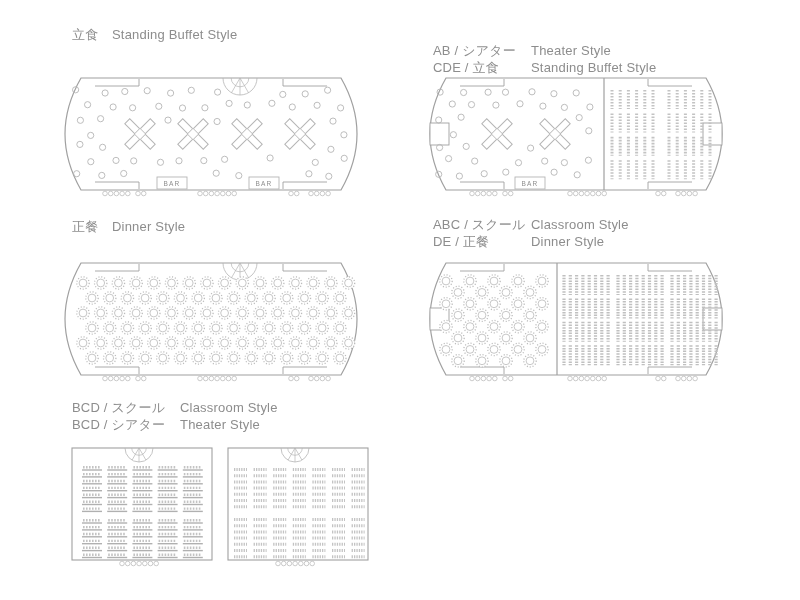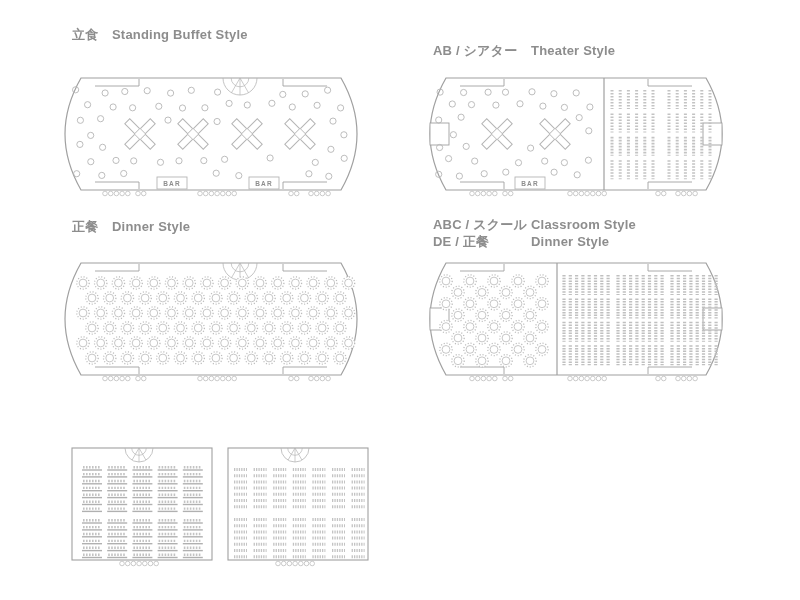--- a/index.html
+++ b/index.html
@@ -1,47 +1,52 @@
 <!DOCTYPE html>
 <html><head>
 <meta charset="utf-8">
 <style>
   html,body{margin:0;padding:0;background:#fff;}
   .sheet{
     position:relative;width:784px;height:600px;background:#ffffff;
-    font-family:"Liberation Sans",sans-serif;overflow:hidden;font-weight:bold;
+    font-family:"Liberation Sans",sans-serif;overflow:hidden;
   }
   .legend{position:absolute;color:#8d8d8d;font-size:13px;line-height:17px;
     white-space:nowrap;letter-spacing:.2px;}
   .legend .jp{display:inline-block;width:var(--jpw,40px);}
   .plan{position:absolute;}
   svg text{font-family:"Liberation Sans",sans-serif;}
 </style>
 </head>
 <body>
 
 <div class="sheet">
 
   <div class="legend" style="left:72px;top:26px;--jpw:40px">
     <div><span class="jp">立食</span><span class="en">Standing Buffet Style</span></div>
   </div>
 
   <div class="legend" style="left:433px;top:42px;--jpw:98px">
     <div><span class="jp">AB / シアター</span><span class="en">Theater Style</span></div>
+    <div><span class="jp">CDE / 立食</span><span class="en">Standing Buffet Style</span></div>
   </div>
 
   <div class="legend" style="left:433px;top:216px;--jpw:98px">
     <div><span class="jp">ABC / スクール</span><span class="en">Classroom Style</span></div>
     <div><span class="jp">DE / 正餐</span><span class="en">Dinner Style</span></div>
   </div>
 
   <div class="legend" style="left:72px;top:218px;--jpw:40px">
     <div><span class="jp">正餐</span><span class="en">Dinner Style</span></div>
   </div>
 
+  <div class="legend" style="left:72px;top:399px;--jpw:108px">
+    <div><span class="jp">BCD / スクール</span><span class="en">Classroom Style</span></div>
+    <div><span class="jp">BCD / シアター</span><span class="en">Theater Style</span></div>
+  </div>
 
   <svg class="plan" style="left:55px;top:76px" width="314" height="124" viewBox="0 0 314 124">
       <g>
         <path d="M 26 2 H 286 Q 318 58 286 114 H 26 Q -6 58 26 2 Z" fill="#fff" stroke="#a0a0a0" stroke-width="1.2"></path>
         <path d="M 40 10 H 84 V 3" fill="none" stroke="#a0a0a0" stroke-width="0.9"></path>
         <path d="M 272 10 H 228 V 3" fill="none" stroke="#a0a0a0" stroke-width="0.9"></path>
         <path d="M 40 106 H 84 V 113" fill="none" stroke="#a0a0a0" stroke-width="0.9"></path>
         <path d="M 272 106 H 228 V 113" fill="none" stroke="#a0a0a0" stroke-width="0.9"></path>
         <path d="M 168 2 A 17 17 0 0 0 202 2" fill="none" stroke="#b5b5b5" stroke-width="0.8"></path>
         <path d="M 176.16 2 A 8.84 8.84 0 0 0 193.84 2" fill="none" stroke="#b5b5b5" stroke-width="0.7"></path>

